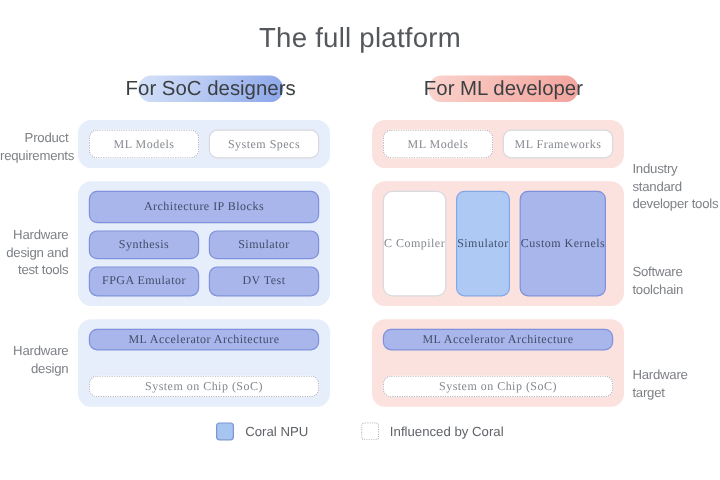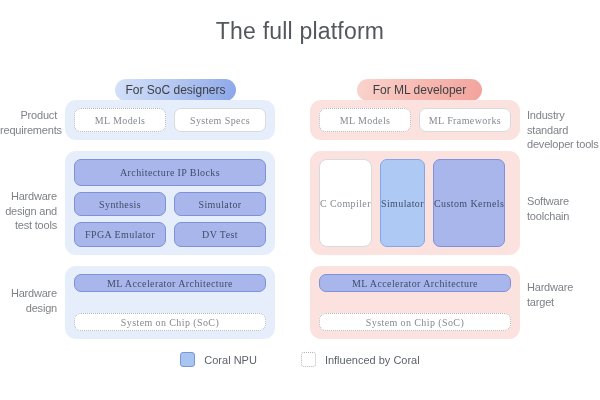--- a/index.html
+++ b/index.html
@@ -4,21 +4,21 @@
 <style>
   html,body{margin:0;padding:0;background:#ffffff;}
   body{width:600px;height:400px;overflow:hidden;font-family:"Liberation Sans",sans-serif;}
   .canvas{position:relative;width:600px;height:308px;background:#ffffff;}
 
   .title{position:absolute;top:18px;left:0;right:0;text-align:center;
          font-size:23px;font-weight:400;color:#54575b;letter-spacing:.2px;}
 
   .pill{position:absolute;top:63px;height:22px;border-radius:12px;
         display:flex;align-items:center;justify-content:center;
-        font-size:12px;color:#3c4043;white-space:nowrap;margin-top:16px;}
+        font-size:17px;color:#3c4043;white-space:nowrap;}
   .pill-blue{left:115px;width:121px;
         background:linear-gradient(110deg,#d6e2f9 0%,#b7c9f2 45%,#8aa5e9 100%);}
   .pill-pink{left:357px;width:125px;
         background:linear-gradient(110deg,#fad4ce 0%,#f7bcb5 45%,#f2a39c 100%);}
 
   .panel{position:absolute;width:210px;border-radius:11px;box-sizing:border-box;
          display:flex;flex-direction:column;padding:8px 9px;gap:6px;}
   .p-left{left:65px;}  .p-right{left:310px;}
   .bg-blue{background:#e7eefb;}  .bg-pink{background:#fbe2df;}
   .row1{top:100px;height:40px;flex-direction:row;gap:8px;}
@@ -30,21 +30,21 @@
   .box{flex:1;border-radius:7px;display:flex;align-items:center;justify-content:center;
        font-family:Liberation Serif, serif;font-size:10px;
        letter-spacing:.4px;white-space:nowrap;box-sizing:border-box;}
   .box-blue{background:#a8b6ec;border:1px solid #7e91da;color:#414d68;}
   .box-ltblue{background:#aecaf4;border:1px solid #83a6e8;color:#41506b;}
   .box-white{background:#ffffff;border:1px solid #d8dade;color:#85898f;}
   .box-dotted{background:#ffffff;border:1px dotted #b3b7bd;color:#85898f;}
 
   .rl{position:absolute;font-size:11px;letter-spacing:-.2px;color:#7e8287;line-height:1.32;}
   .rl-left{left:0;width:57px;text-align:right;}
-  .rl-right{left:527px;width:73px;text-align:left;}
+  .rl-right{left:527px;width:73px;text-align:left;margin-top:26px;}
 
   .legend{position:absolute;top:352px;left:0;right:0;display:flex;
           justify-content:center;gap:44px;align-items:flex-start;}
   .legend-item{display:flex;align-items:center;gap:9px;font-size:11px;color:#5f6368;}
   .swatch{width:15px;height:15px;border-radius:3px;box-sizing:border-box;}
   .sw-blue{background:#a6c5f1;border:1px solid #7e95cf;}
   .sw-dotted{background:#ffffff;border:1px dotted #b3b7bd;}
 </style>
 </head>
 <body>

